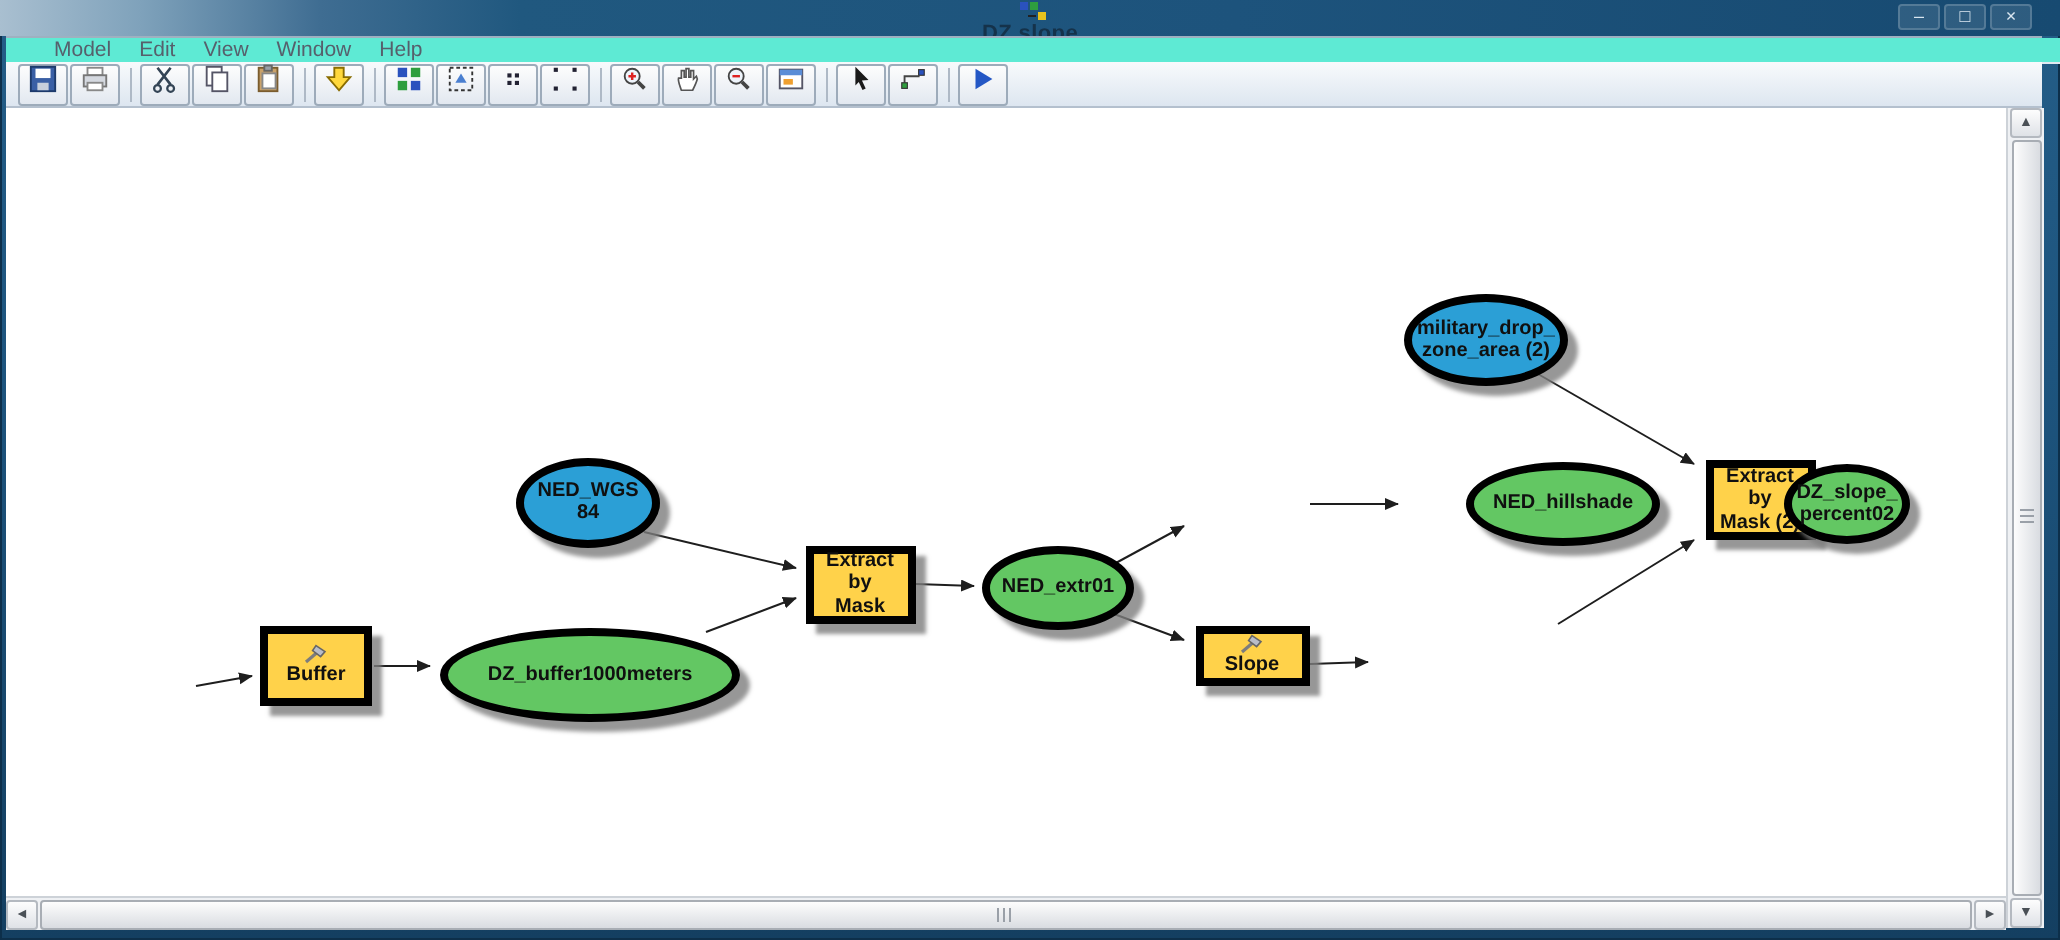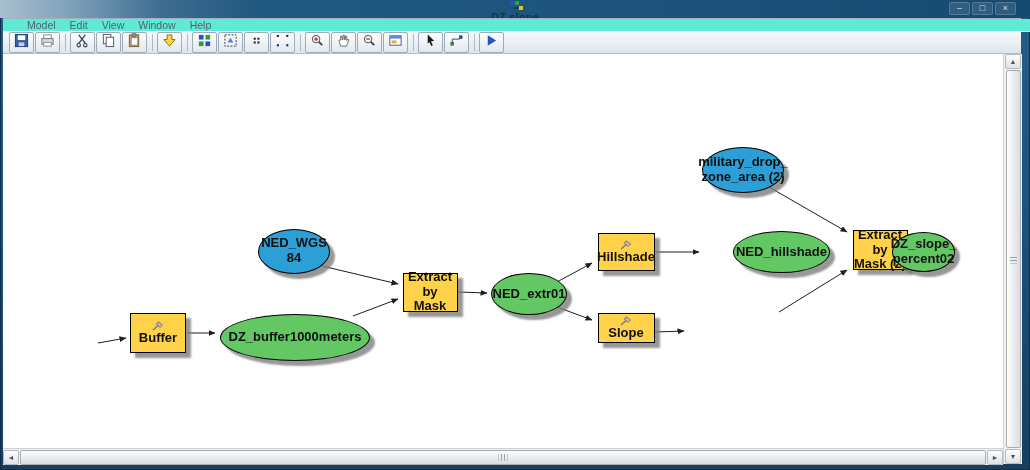--- a/index.html
+++ b/index.html
@@ -25,22 +25,22 @@
   .toolbar{position:absolute;left:0;top:12px;width:100%;height:23px;
     background:linear-gradient(180deg,#f8fafc,#dde6f0);border-bottom:1px solid #b4c0ce;
     display:flex;align-items:center;padding-left:6px;box-sizing:border-box;}
   .tb-btn{width:23px;height:19px;margin-right:1px;display:flex;align-items:center;justify-content:center;
     background:linear-gradient(180deg,#fdfdfd,#e2e8f0);border:1px solid #9dabba;border-radius:2px;}
   .tb-sep{width:1px;height:17px;background:#aeb9c6;margin:0 4px;}
   
   .canvas{position:absolute;left:0;top:35px;width:1000px;height:394px;background:#ffffff;overflow:hidden;}
   #edge-layer{position:absolute;left:0;top:0;}
   .node{position:absolute;display:flex;flex-direction:column;align-items:center;justify-content:center;
-    text-align:center;font-weight:bold;font-size:13px;line-height:1.15;color:#101010;
-    border:1px solid #000000;box-sizing:border-box;white-space:pre-line;
+    text-align:center;font-weight:bold;font-size:10px;line-height:1.15;color:#101010;
+    border:4px solid #000000;box-sizing:border-box;white-space:pre-line;
     box-shadow:5px 5px 2px rgba(125,125,125,.8);}
   .node.ellipse{border-radius:50%;}
   .node.input{background:#2b9fd6;}
   .node.derived{background:#63c763;}
   .node.tool{background:#ffd24a;}
   .node .hammer{margin-bottom:0px;display:block;}
   
   .hscroll{position:absolute;left:0;top:429px;width:1000px;height:16px;background:#eff1f4;
     border-top:1px solid #cdd2d8;display:flex;align-items:center;}
   .vscroll{position:absolute;left:1000px;top:35px;width:18px;height:410px;background:#eff1f4;
@@ -237,24 +237,20 @@
           </svg><span>Buffer</span></div>
         <div class="node derived ellipse" style="left: 217px; top: 260px; width: 150px; height: 47px;"><span>DZ_buffer1000meters</span></div>
         <div class="node input ellipse" style="left: 255px; top: 174.5px; width: 72px; height: 45px;"><span>NED_WGS
 84</span></div>
         <div class="node tool rect" style="left: 399.5px; top: 218.5px; width: 55px; height: 39px;"><svg class="hammer" width="16" height="10" viewBox="0 0 16 10">
             <path d="M3 9 L10 3" stroke="#7d7d7d" stroke-width="1.6" fill="none"></path>
             <path d="M8 0.8 L12.5 3.8 L10.3 6.3 L6.3 3.3 Z" fill="#b9bdc9" stroke="#666" stroke-width="0.8"></path>
           </svg><span>Extract by
 Mask</span></div>
         <div class="node derived ellipse" style="left: 488px; top: 219px; width: 76px; height: 42px;"><span>NED_extr01</span></div>
-        <div class="node tool rect" style="left: 594.5px; top: 179px; width: 57px; height: 38px;"><svg class="hammer" width="16" height="10" viewBox="0 0 16 10">
-            <path d="M3 9 L10 3" stroke="#7d7d7d" stroke-width="1.6" fill="none"></path>
-            <path d="M8 0.8 L12.5 3.8 L10.3 6.3 L6.3 3.3 Z" fill="#b9bdc9" stroke="#666" stroke-width="0.8"></path>
-          </svg><span>Hillshade</span></div>
         <div class="node derived ellipse" style="left: 730px; top: 177px; width: 97px; height: 42px;"><span>NED_hillshade</span></div>
         <div class="node tool rect" style="left: 594.5px; top: 259px; width: 57px; height: 30px;"><svg class="hammer" width="16" height="10" viewBox="0 0 16 10">
             <path d="M3 9 L10 3" stroke="#7d7d7d" stroke-width="1.6" fill="none"></path>
             <path d="M8 0.8 L12.5 3.8 L10.3 6.3 L6.3 3.3 Z" fill="#b9bdc9" stroke="#666" stroke-width="0.8"></path>
           </svg><span>Slope</span></div>
         <div class="node input ellipse" style="left: 699px; top: 93px; width: 82px; height: 46px;"><span>military_drop_
 zone_area (2)</span></div>
         <div class="node tool rect" style="left: 849.5px; top: 176px; width: 55px; height: 40px;"><svg class="hammer" width="16" height="10" viewBox="0 0 16 10">
             <path d="M3 9 L10 3" stroke="#7d7d7d" stroke-width="1.6" fill="none"></path>
             <path d="M8 0.8 L12.5 3.8 L10.3 6.3 L6.3 3.3 Z" fill="#b9bdc9" stroke="#666" stroke-width="0.8"></path>

